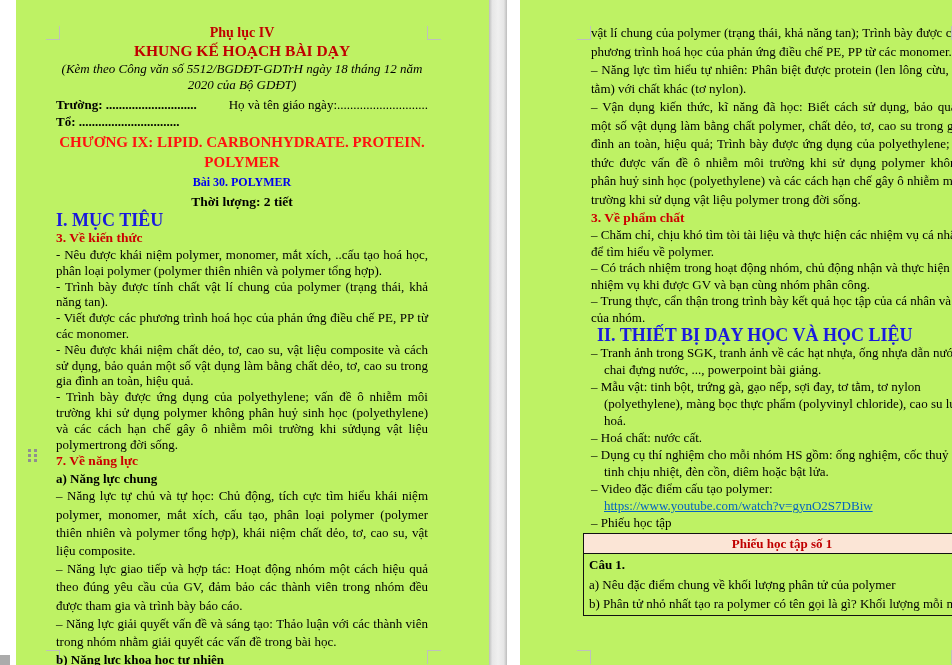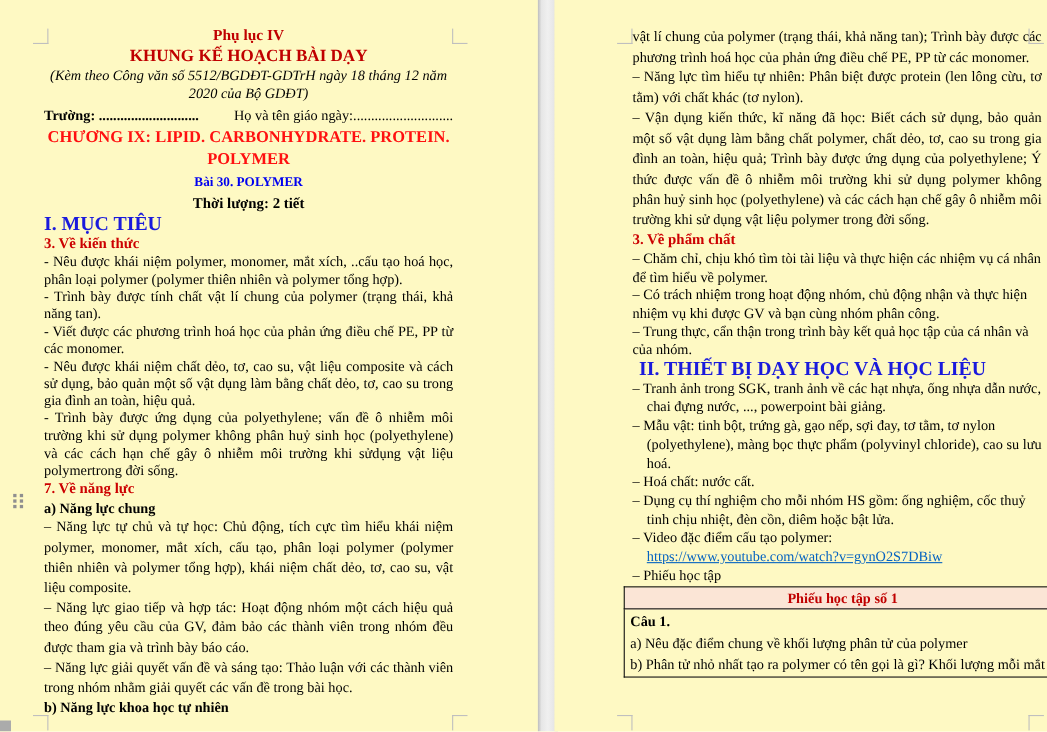--- a/index.html
+++ b/index.html
@@ -2,21 +2,21 @@
 <html><head>
 <meta charset="utf-8">
 <style>
   html,body{margin:0;padding:0;}
   body{
     width:952px;height:665px;position:relative;overflow:hidden;
     background:#ffffff;
     font-family:"Liberation Serif","DejaVu Serif",serif;
     color:#000;
   }
-  .page{position:absolute;top:0;height:665px;background:#fef9c3;overflow:hidden;}
+  .page{position:absolute;top:0;height:665px;background:#bef264;overflow:hidden;margin-left:16px;}
   #page-left{left:0;width:489px;}
   #page-right{left:504px;width:524px;text-decoration:underline;}
   #page-gap{
     position:absolute;top:0;left:489px;width:18px;height:665px;
     background:linear-gradient(to right,#bdbdbd 0,#e6e6e6 18%,#f0f0f0 50%,#e6e6e6 82%,#bdbdbd 100%);
   }
   
   .crop{position:absolute;width:13px;height:13px;}
   .crop.tl{border-right:1px solid #bfbfbf;border-bottom:1px solid #bfbfbf;}
   .crop.tr{border-left:1px solid #bfbfbf;border-bottom:1px solid #bfbfbf;}
@@ -70,20 +70,21 @@
   <div class="crop br" style="left:411px;top:650px;"></div>
 
   <div class="pl-content">
     <p class="c appendix">Phụ lục IV</p>
     <p class="c doc-title">KHUNG KẾ HOẠCH BÀI DẠY</p>
     <p class="c doc-subtitle">(Kèm theo Công văn số 5512/BGDĐT-GDTrH ngày 18 tháng 12 năm 2020 của Bộ GDĐT)</p>
     <div class="fields">
       <span class="b">Trường: ............................</span>
       <span>Họ và tên giáo ngày:............................</span>
     </div>
+    <p class="b" style="font-size:13px;line-height:17px;">Tổ: ...............................</p>
     <p class="c chapter">CHƯƠNG IX: LIPID. CARBONHYDRATE. PROTEIN. POLYMER</p>
     <p class="c lesson">Bài 30. POLYMER</p>
     <p class="c duration">Thời lượng: 2 tiết</p>
     <p class="sec-head">I. MỤC TIÊU</p>
     <p class="sub-red">3. Về kiến thức</p>
     <p class="kbody j">- Nêu được khái niệm polymer, monomer, mắt xích, ..cấu tạo hoá học, phân loại polymer (polymer thiên nhiên và polymer tổng hợp).</p>
     <p class="kbody j">- Trình bày được tính chất vật lí chung của polymer (trạng thái, khả năng tan).</p>
     <p class="kbody j">- Viết được các phương trình hoá học của phản ứng điều chế PE, PP từ các monomer.</p>
     <p class="kbody j">- Nêu được khái niệm chất dẻo, tơ, cao su, vật liệu composite và cách sử dụng, bảo quản một số vật dụng làm bằng chất dẻo, tơ, cao su trong gia đình an toàn, hiệu quả.</p>
     <p class="kbody j">- Trình bày được ứng dụng của polyethylene; vấn đề ô nhiễm môi trường khi sử dụng polymer không phân huỷ sinh học (polyethylene) và các cách hạn chế gây ô nhiễm môi trường khi sửdụng vật liệu polymertrong đời sống.</p>

